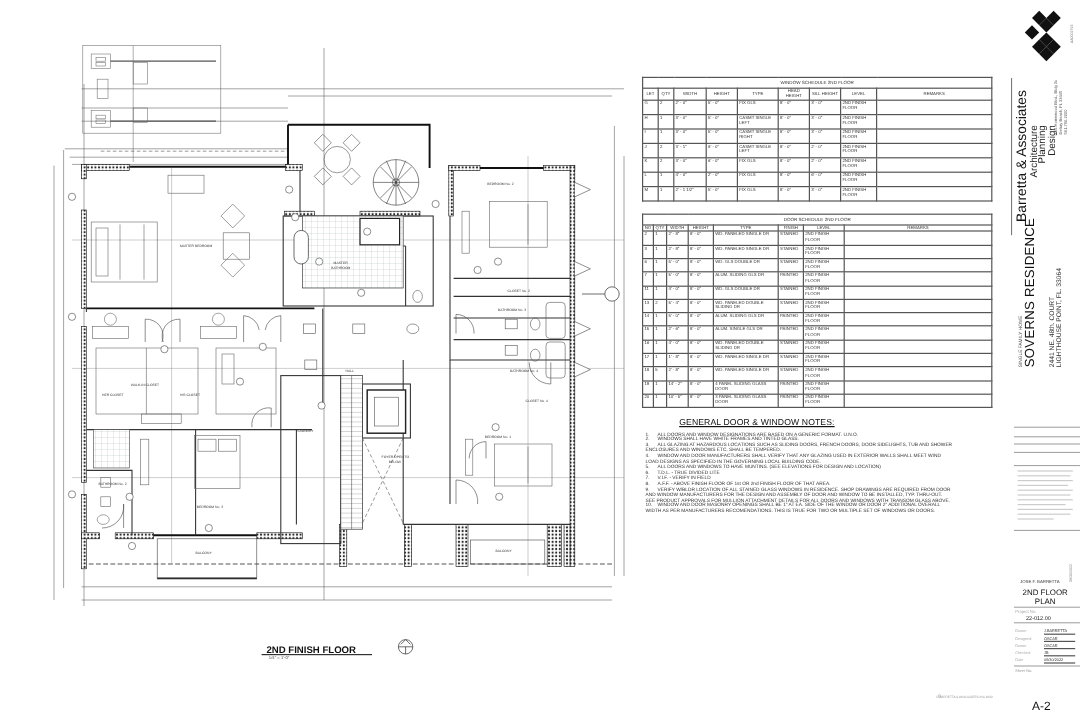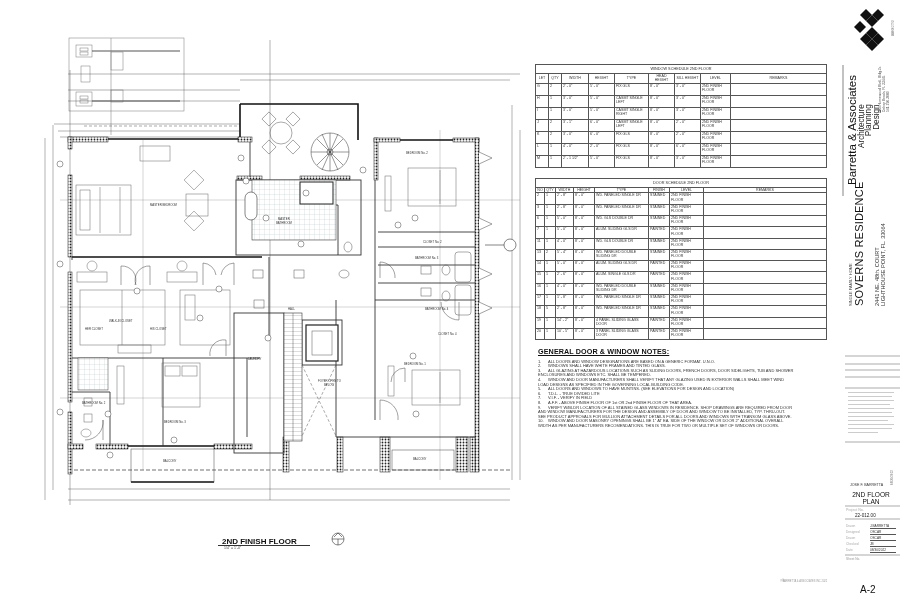--- a/index.html
+++ b/index.html
@@ -13,21 +13,21 @@
   .schedule th, .schedule td { border: 0.6px solid #555; padding: 0 1px; line-height: 4.2px; vertical-align: top; text-align: left; font-weight: normal; }
   .schedule .title-row th { text-align: center; font-size: 3.8px; padding: 2px 0; }
   .schedule thead tr.hdr th { text-align: center; vertical-align: middle; }
   #window-schedule { top: 64px; width: 292px; }
   #door-schedule { top: 178px; width: 292px; }
   .schedule tbody tr { height: 12px; }
   #door-schedule tbody tr { height: 11.3px; }
 
   
   #notes { position: absolute; left: 538px; top: 350px; width: 256px; font-size: 4px; color: #333; line-height: 4.6px; }
-  #notes h2 { font-size: 7.2px; font-weight: bold; text-decoration: underline; color: #111; margin-bottom: 5px; letter-spacing: 0.1px; }
+  #notes h2 { font-size: 7.2px; font-weight: normal; text-decoration: underline; color: #111; margin-bottom: 5px; letter-spacing: 0.1px; margin-left: 28px; }
   #notes p { margin: 0; }
   #notes .num { display: inline-block; width: 10px; }
 
   
   #drawing-title { position: absolute; left: 222px; top: 537px; font-size: 8px; font-weight: bold; color: #111; }
   #drawing-title-line { position: absolute; left: 218px; top: 545px; width: 92px; border-top: 0.8px solid #333; }
   #drawing-scale { position: absolute; left: 224px; top: 546px; font-size: 3.5px; color: #444; }
   .vert { position: absolute; transform: rotate(-90deg); transform-origin: left top; white-space: nowrap; }
   #firm-name { left: 846px; top: 185px; font-size: 11.5px; color: #111; }
   #firm-sub { left: 858px; top: 148px; font-size: 8.2px; color: #222; line-height: 7.4px; text-align: right; }

